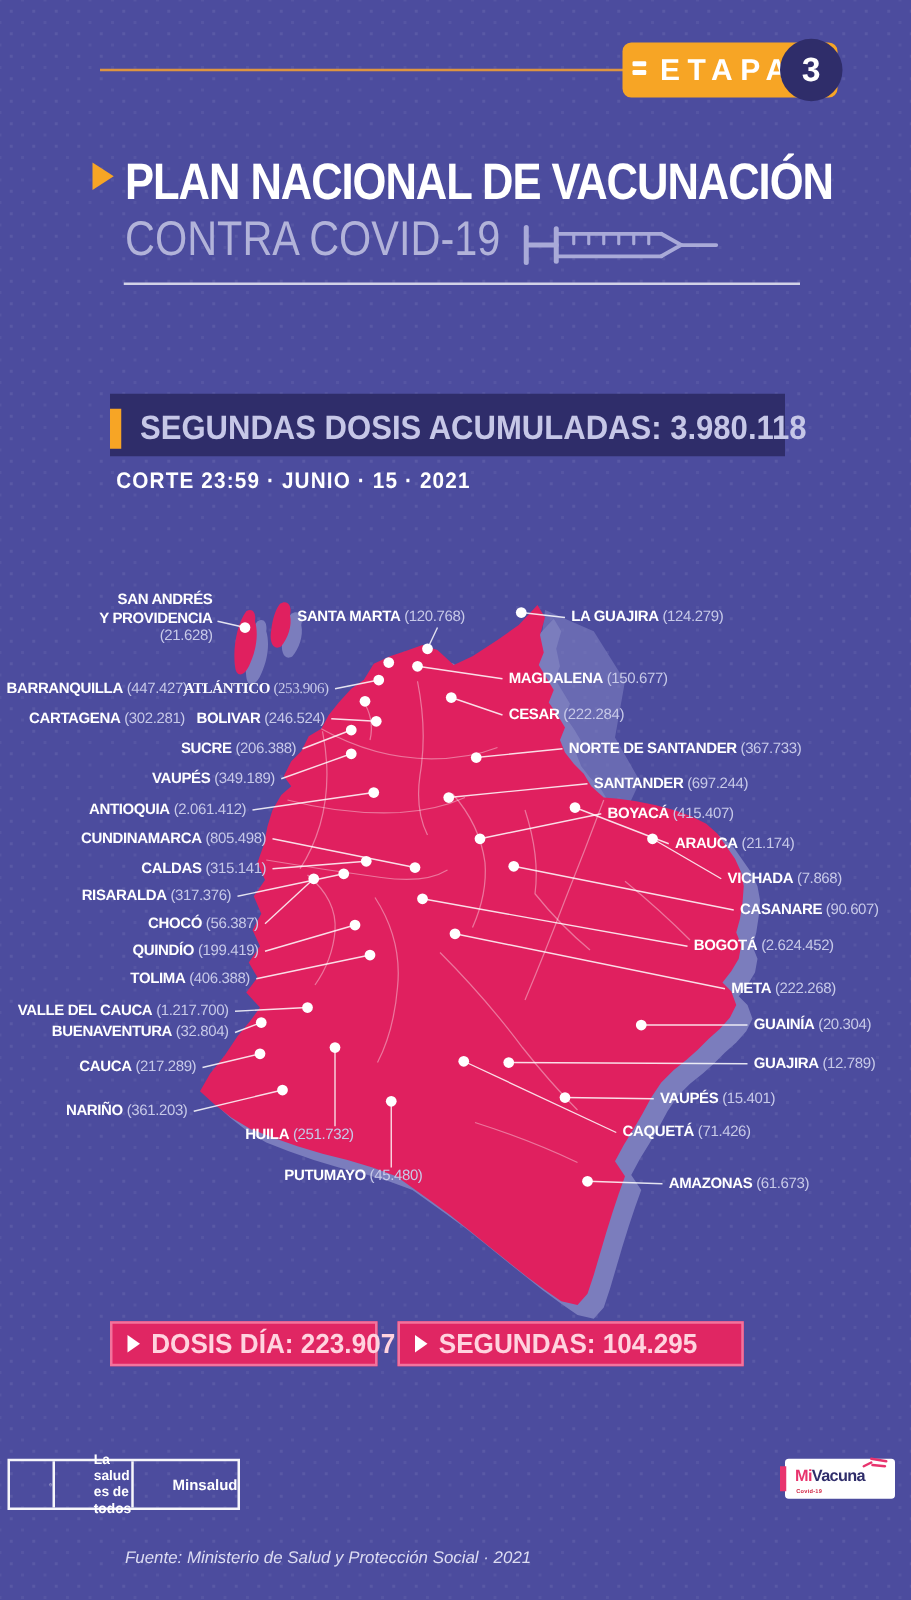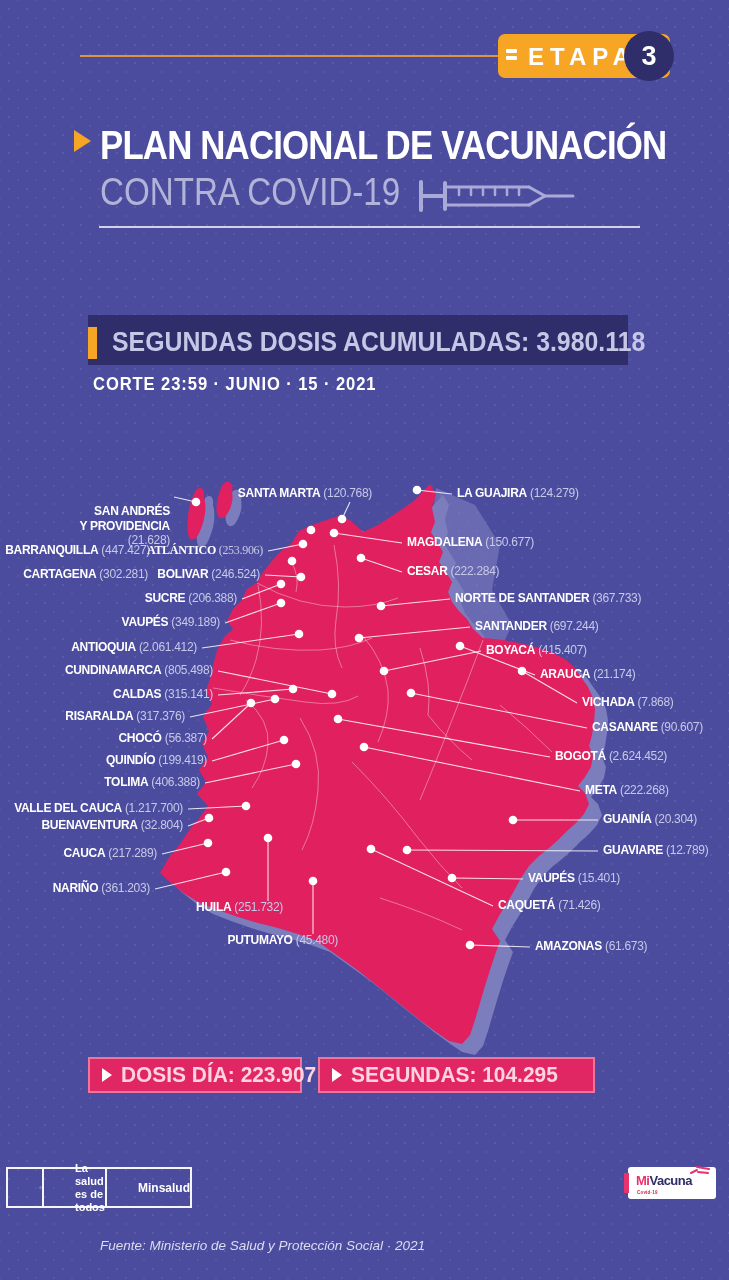--- a/index.html
+++ b/index.html
@@ -37,21 +37,21 @@
   svg.mapsvg{position:absolute;left:0;top:0;}
   .land{fill:#e0205f;}
   .shadow{fill:#7b7dbd;}
   .ghost{fill:#8183c2;opacity:.55;}
   .border-line{fill:none;stroke:rgba(255,255,255,.38);stroke-width:1;}
   .connector{stroke:#fff;stroke-opacity:.85;stroke-width:1.1;}
   .dot{fill:#fff;}
   .dept{position:absolute;font-size:12px;line-height:14.5px;white-space:nowrap;letter-spacing:-.3px;}
   .dept b{color:#fff;font-weight:700;}
   .dept span{color:#c7c9e8;font-weight:400;}
-  .dept.multi{white-space:pre-line;margin-top:32px;}
+  .dept.multi{white-space:pre-line;}
   
   .pink-banner{position:absolute;top:1057px;height:36px;background:#e02663;border:2px solid #f2739c;box-sizing:border-box;display:flex;align-items:center;}
   .pink-a{left:88px;width:214px;}
   .pink-b{left:318px;width:277px;justify-content:flex-start;}
   .tri{width:0;height:0;border-left:10px solid #fff;border-top:7px solid transparent;border-bottom:7px solid transparent;margin:0 9px 0 12px;}
   .pink-banner .ptxt{color:#ffd3df;font-weight:700;font-size:22px;white-space:nowrap;transform:scaleX(.95);transform-origin:left center;}
   
   .gov-box{position:absolute;left:6px;top:1167px;width:186px;height:41px;border:2px solid rgba(255,255,255,.95);box-sizing:border-box;display:flex;}
   .gov-cell{display:flex;align-items:center;justify-content:center;box-sizing:border-box;padding-left:31px;}
   .cell-arms{width:36px;border-right:2px solid rgba(255,255,255,.95);}
@@ -246,21 +246,21 @@
       <div class="dept" style="top: 731px; right: 522px; text-align: right;"><b>CHOCÓ</b><span> (56.387)</span></div>
       <div class="dept" style="top: 720px; left: 592px;"><b>CASANARE</b><span> (90.607)</span></div>
       <div class="dept" style="top: 753px; right: 522px; text-align: right;"><b>QUINDÍO</b><span> (199.419)</span></div>
       <div class="dept" style="top: 749px; left: 555px;"><b>BOGOTÁ</b><span> (2.624.452)</span></div>
       <div class="dept" style="top: 775px; right: 529px; text-align: right;"><b>TOLIMA</b><span> (406.388)</span></div>
       <div class="dept" style="top: 783px; left: 585px;"><b>META</b><span> (222.268)</span></div>
       <div class="dept" style="top: 801px; right: 546px; text-align: right;"><b>VALLE DEL CAUCA</b><span> (1.217.700)</span></div>
       <div class="dept" style="top: 818px; right: 546px; text-align: right;"><b>BUENAVENTURA</b><span> (32.804)</span></div>
       <div class="dept" style="top: 812px; left: 603px;"><b>GUAINÍA</b><span> (20.304)</span></div>
       <div class="dept" style="top: 846px; right: 572px; text-align: right;"><b>CAUCA</b><span> (217.289)</span></div>
-      <div class="dept" style="top: 843px; left: 603px;"><b>GUAVIARE</b><span> (12.789)</span></div>
+      <div class="dept" style="top: 843px; left: 603px;"><b>GUAJIRA</b><span> (12.789)</span></div>
       <div class="dept" style="top: 881px; right: 579px; text-align: right;"><b>NARIÑO</b><span> (361.203)</span></div>
       <div class="dept" style="top: 871px; left: 528px;"><b>VAUPÉS</b><span> (15.401)</span></div>
       <div class="dept" style="top: 900px; right: 446px; text-align: right;"><b>HUILA</b><span> (251.732)</span></div>
       <div class="dept" style="top: 898px; left: 498px;"><b>CAQUETÁ</b><span> (71.426)</span></div>
       <div class="dept" style="top: 933px; right: 391px; text-align: right;"><b>PUTUMAYO</b><span> (45.480)</span></div>
       <div class="dept" style="top: 939px; left: 535px;"><b>AMAZONAS</b><span> (61.673)</span></div>
     </div>
 
   <div class="pink-banner pink-a">
     <span class="tri"></span>

